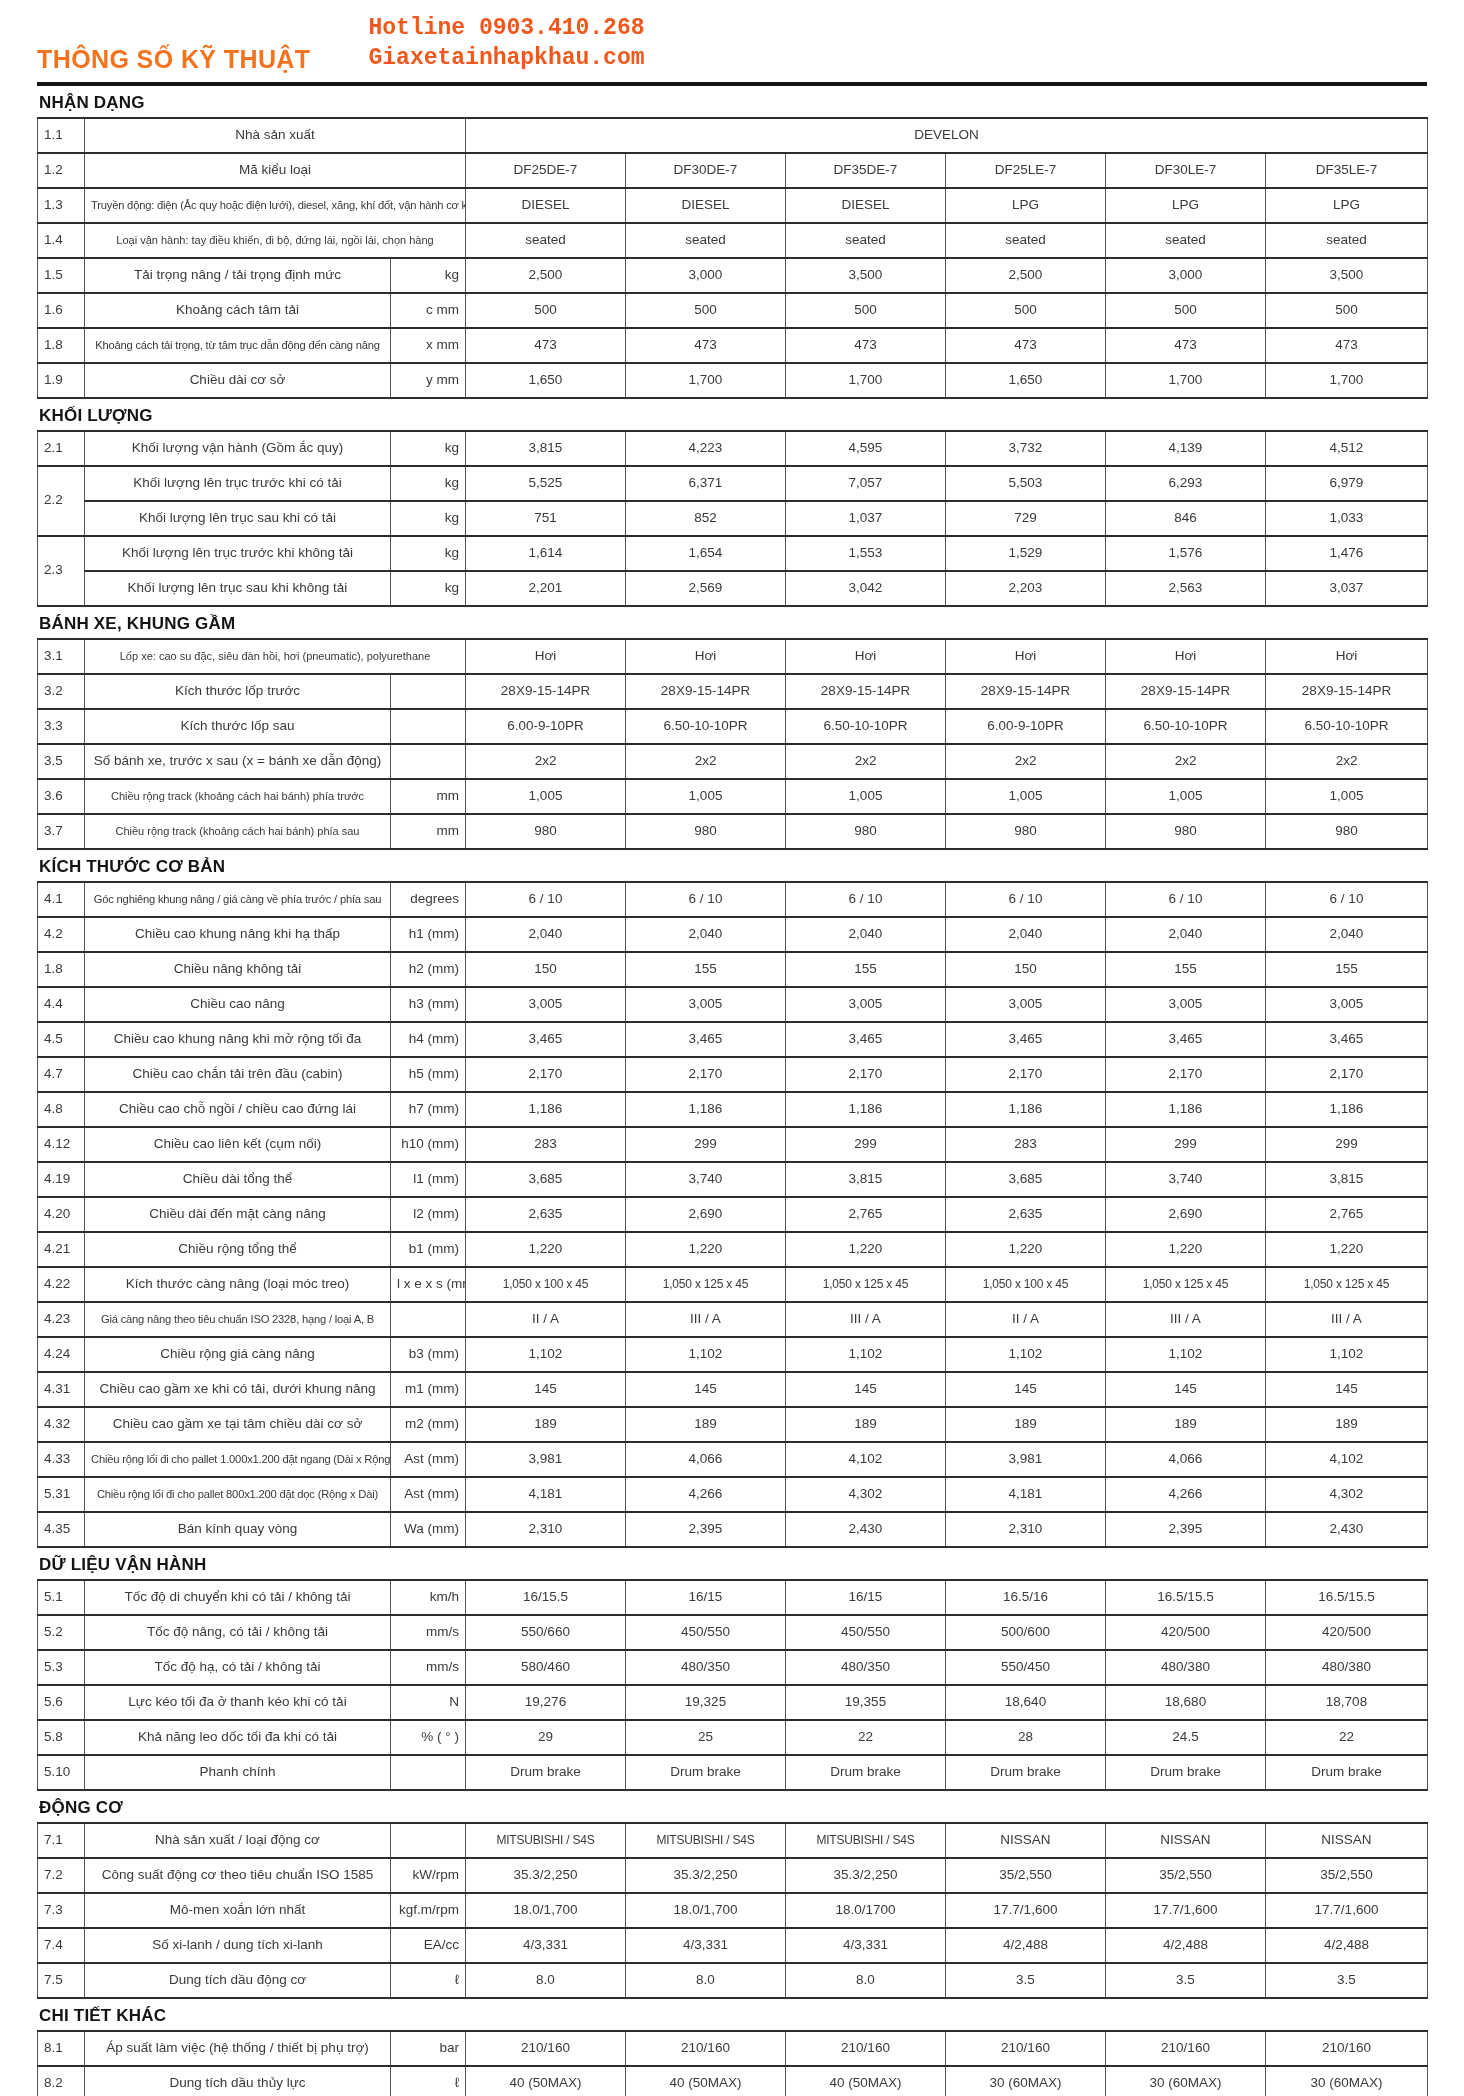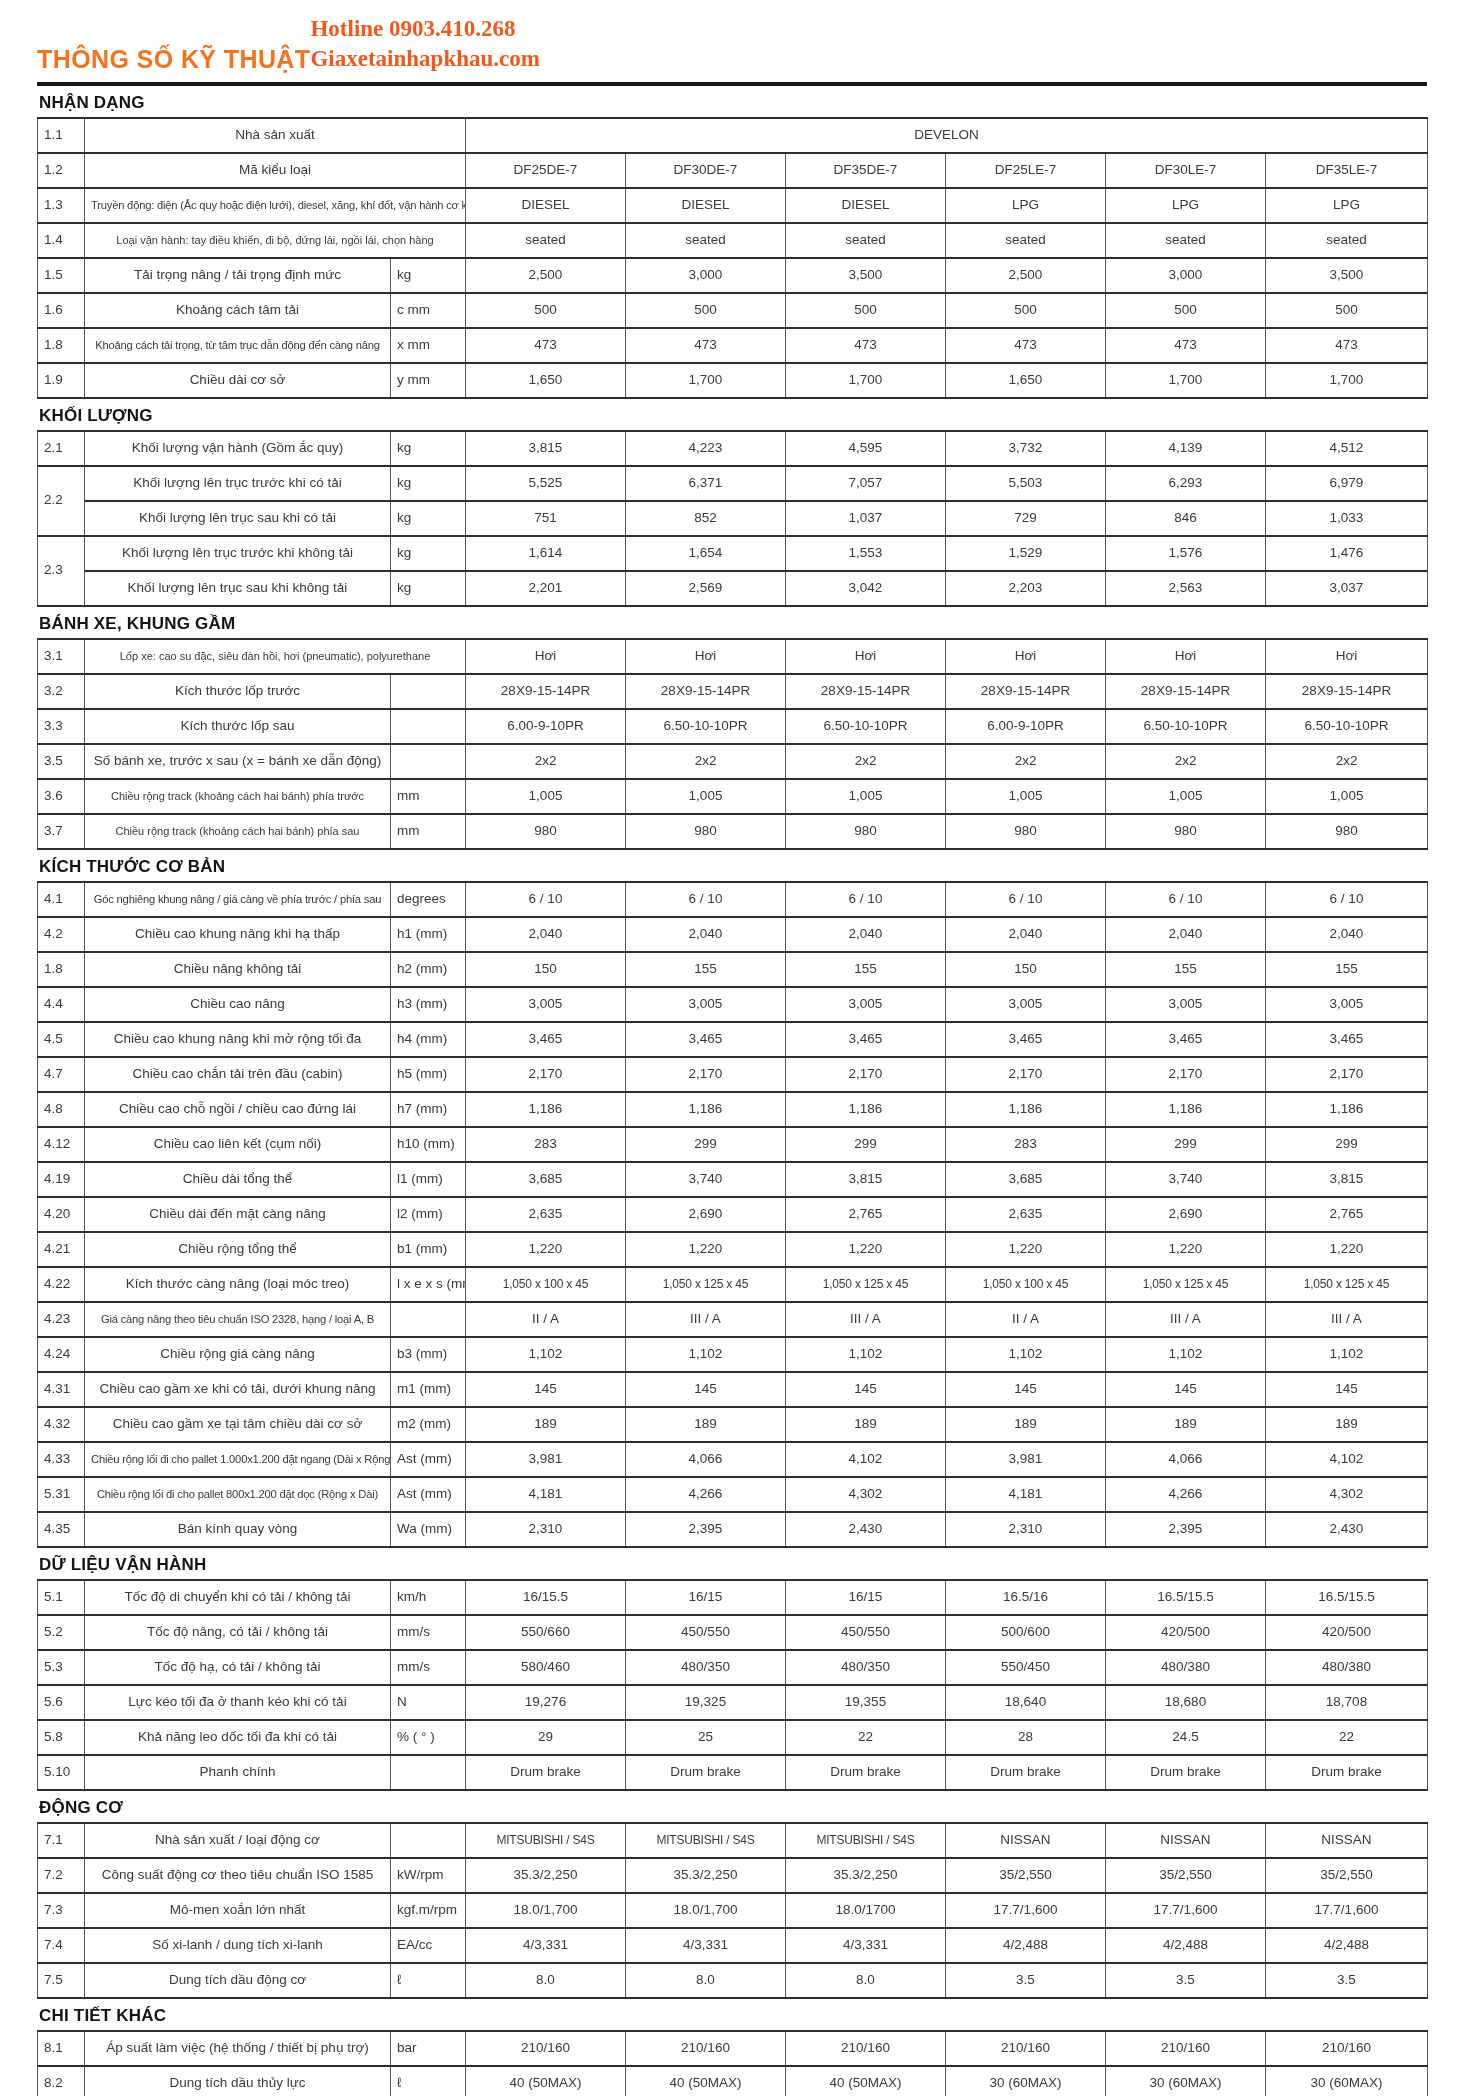--- a/index.html
+++ b/index.html
@@ -4,36 +4,36 @@
 <style>
   :root{
     --title-color:#f4731f;
     --hotline-color:#f2571c;
   }
   html,body{margin:0;padding:0;background:#fff;}
   body{width:1464px;min-height:2096px;font-family:"Liberation Sans",sans-serif;color:#2f2f2f;}
   .page{padding:14px 37px 30px 37px;}
   header{display:flex;align-items:flex-end;}
   .title{font-size:25px;font-weight:700;letter-spacing:.4px;color:var(--title-color);margin:10px 0 0 0;}
-  .contact{color:var(--hotline-color);font-family:Liberation Serif, serif;font-weight:700;font-size:23px;line-height:1.3;}
+  .contact{margin-left:58px;color:var(--hotline-color);font-family:Liberation Mono, monospace;font-weight:700;font-size:23px;line-height:1.3;}
   .rule{height:4px;background:#161616;margin-top:8px;}
   .sec-title{font-weight:700;font-size:17px;color:#141414;padding:7px 0 4px 2px;letter-spacing:.2px;}
   table.spec{border-collapse:collapse;table-layout:fixed;width:1390px;border-top:2px solid #161616;border-bottom:2px solid #161616;}
   table.spec td{
     border-left:1px solid #565656;border-right:1px solid #565656;
     border-top:2px solid #2e2e2e;border-bottom:2px solid #2e2e2e;
     height:33px;padding:0 6px;font-size:13.5px;color:#3a3a3a;
     overflow:hidden;white-space:nowrap;line-height:1.1;
   }
   tr.cont td{border-top:1px solid #8d8d8d;}
   td.num{text-align:left;font-size:13px;padding:0 2px;color:#333;}
   td.label{text-align:center;}
   td.label.sm{font-size:11px;}
   td.label.xs{font-size:11.2px;letter-spacing:-.2px;}
-  td.unit{text-align:left;}
+  td.unit{text-align:right;}
   td.val{text-align:center;}
   td.val.vs{font-size:12px;letter-spacing:-.2px;}
 </style>
 </head>
 <body>
 
 <div class="page">
   <header>
     <h1 class="title">THÔNG SỐ KỸ THUẬT</h1>
     <div class="contact">

